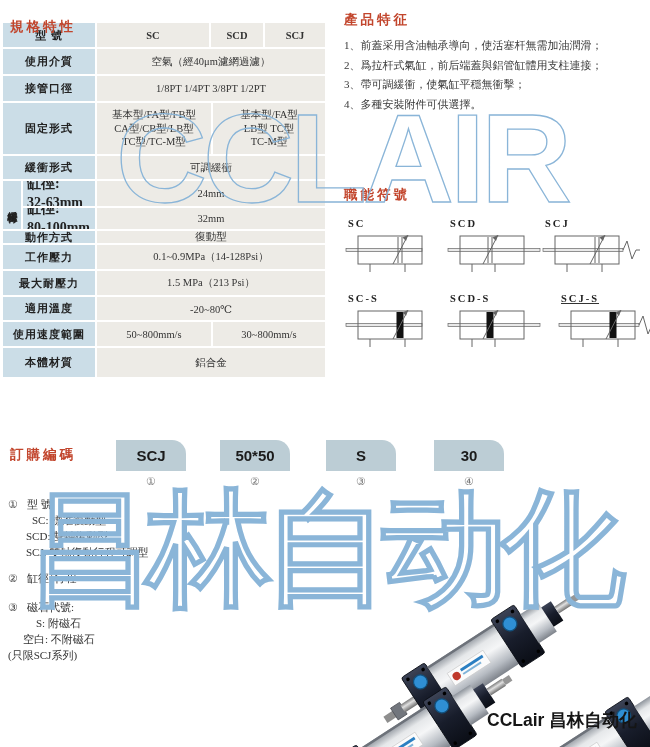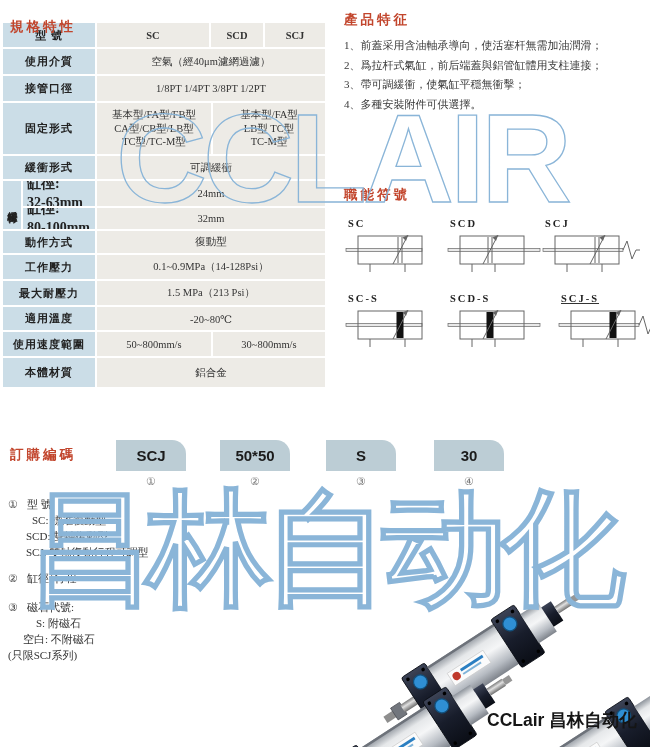--- a/index.html
+++ b/index.html
@@ -89,21 +89,21 @@
 32-63mm</div>
           <div class="cell val" style="flex:1;">24mm</div>
         </div>
         <div style="display:flex;height:23px;">
           <div class="cell lbl subl pre" style="width:74px;flex:none;">缸徑:
 80-100mm</div>
           <div class="cell val" style="flex:1;">32mm</div>
         </div>
       </div>
     </div>
-    <div class="trow" style="height:24px;">
+    <div class="trow" style="height:14px;">
       <div class="cell lbl w-label">動作方式</div>
       <div class="cell val" style="flex:1;">復動型</div>
     </div>
     <div class="trow" style="height:26px;">
       <div class="cell lbl w-label">工作壓力</div>
       <div class="cell val" style="flex:1;">0.1~0.9MPa（14-128Psi）</div>
     </div>
     <div class="trow" style="height:26px;">
       <div class="cell lbl w-label">最大耐壓力</div>
       <div class="cell val" style="flex:1;">1.5 MPa（213 Psi）</div>

